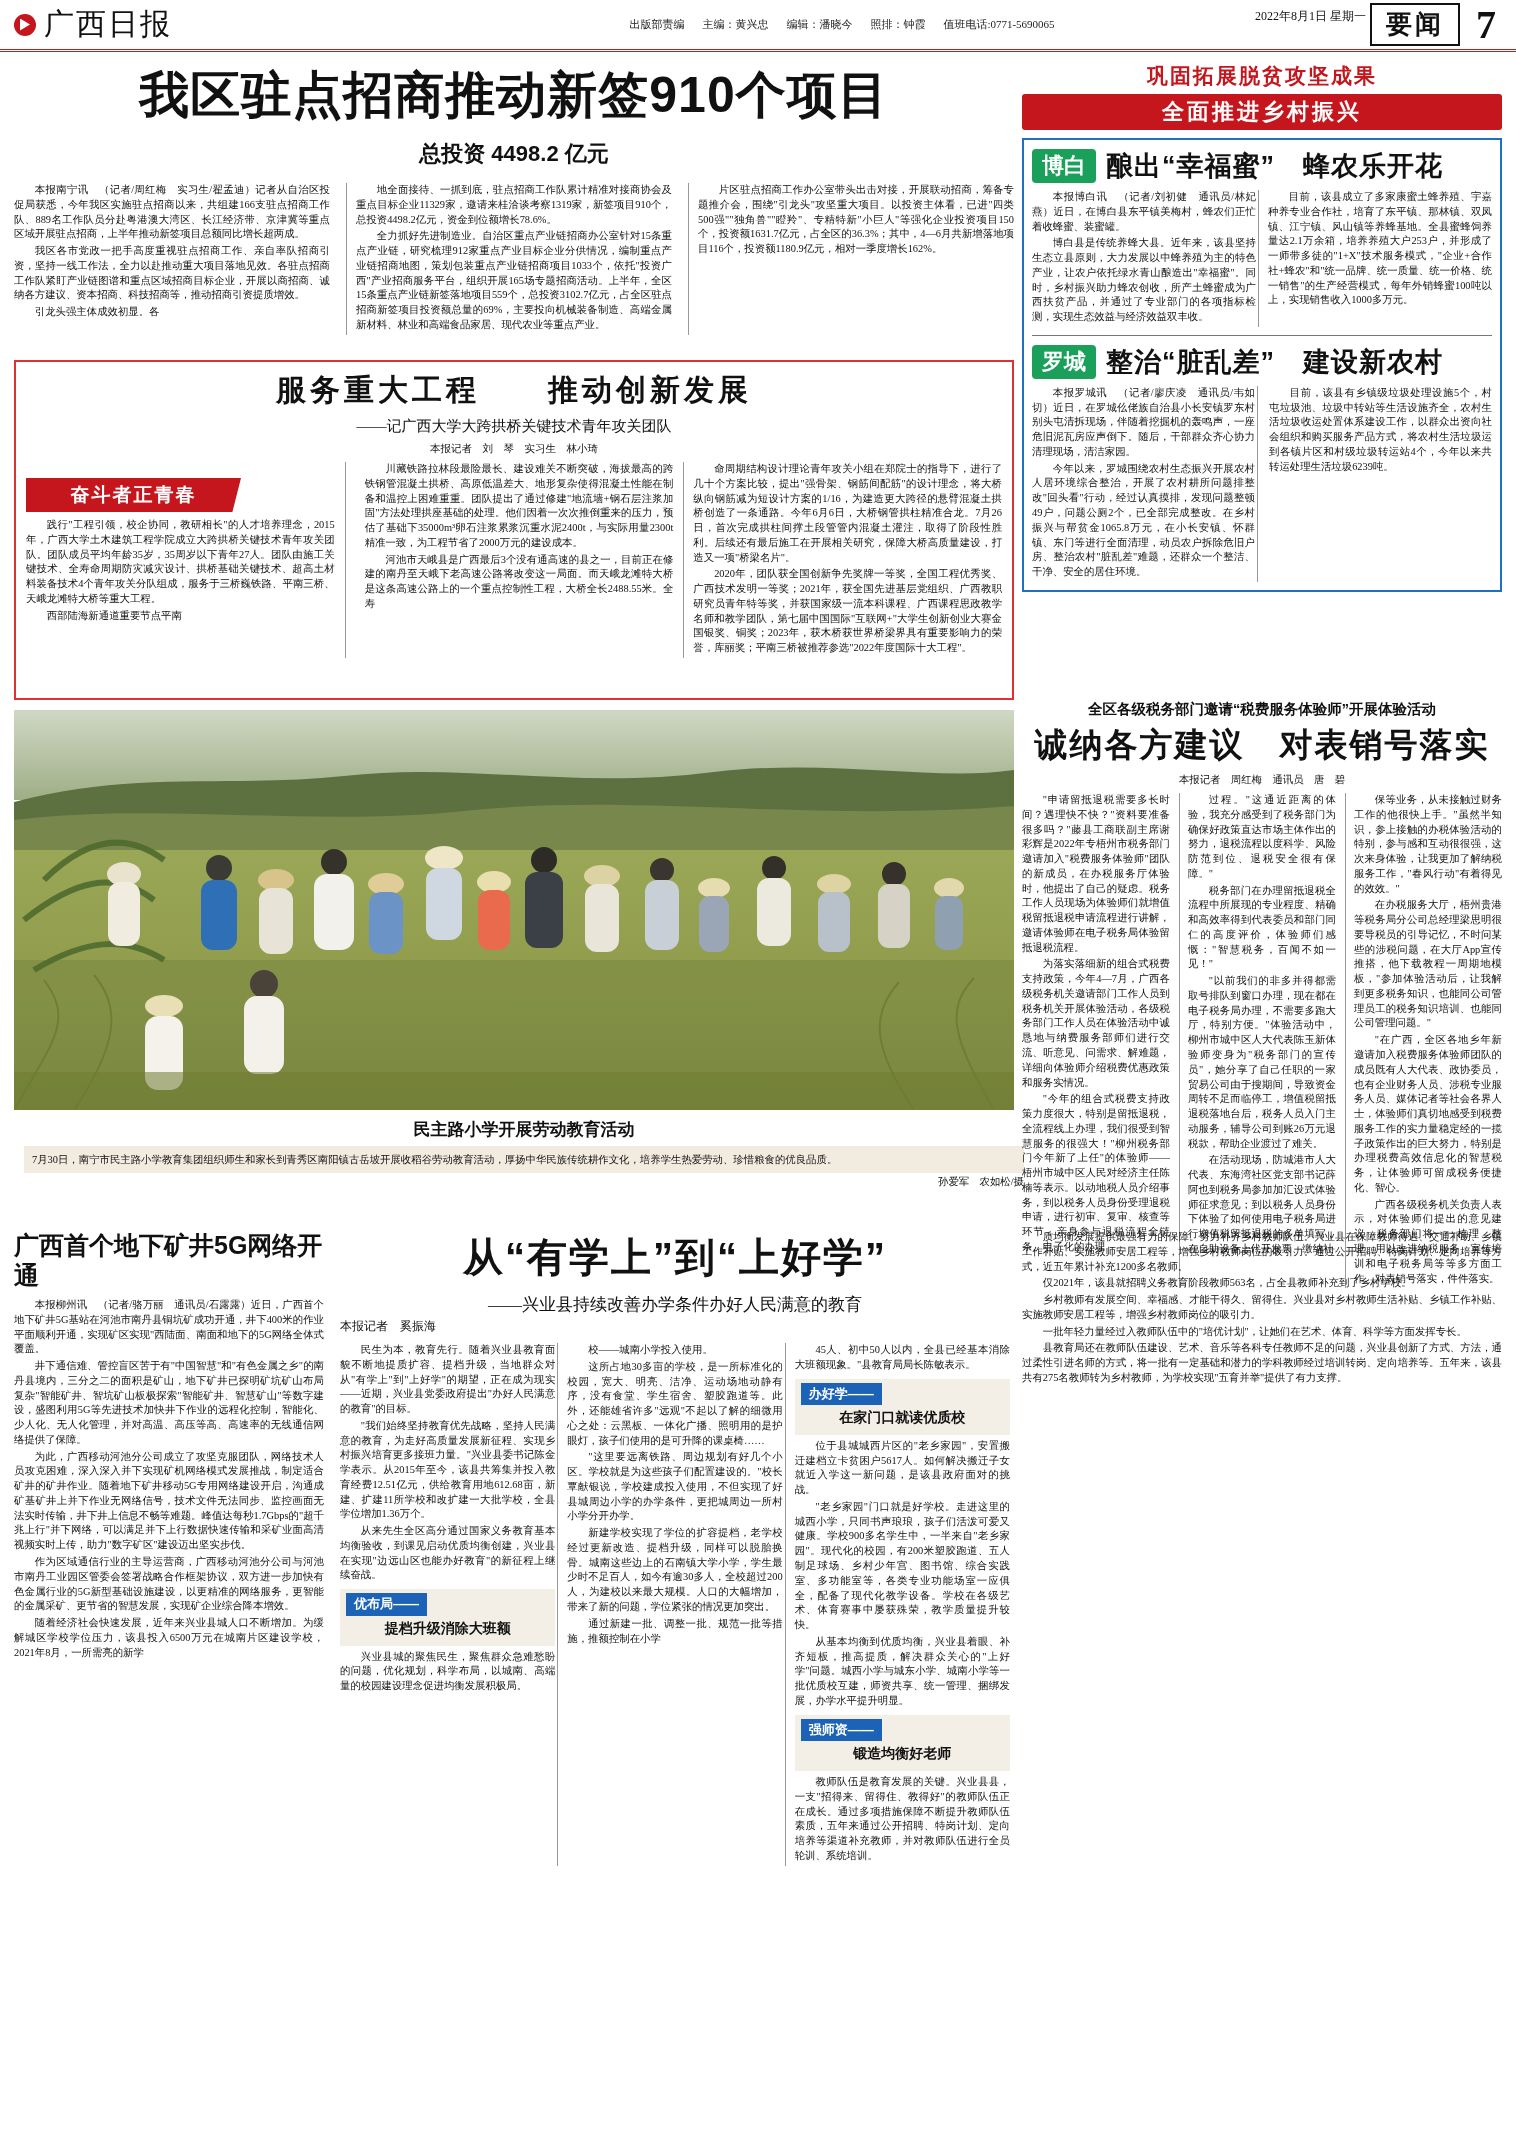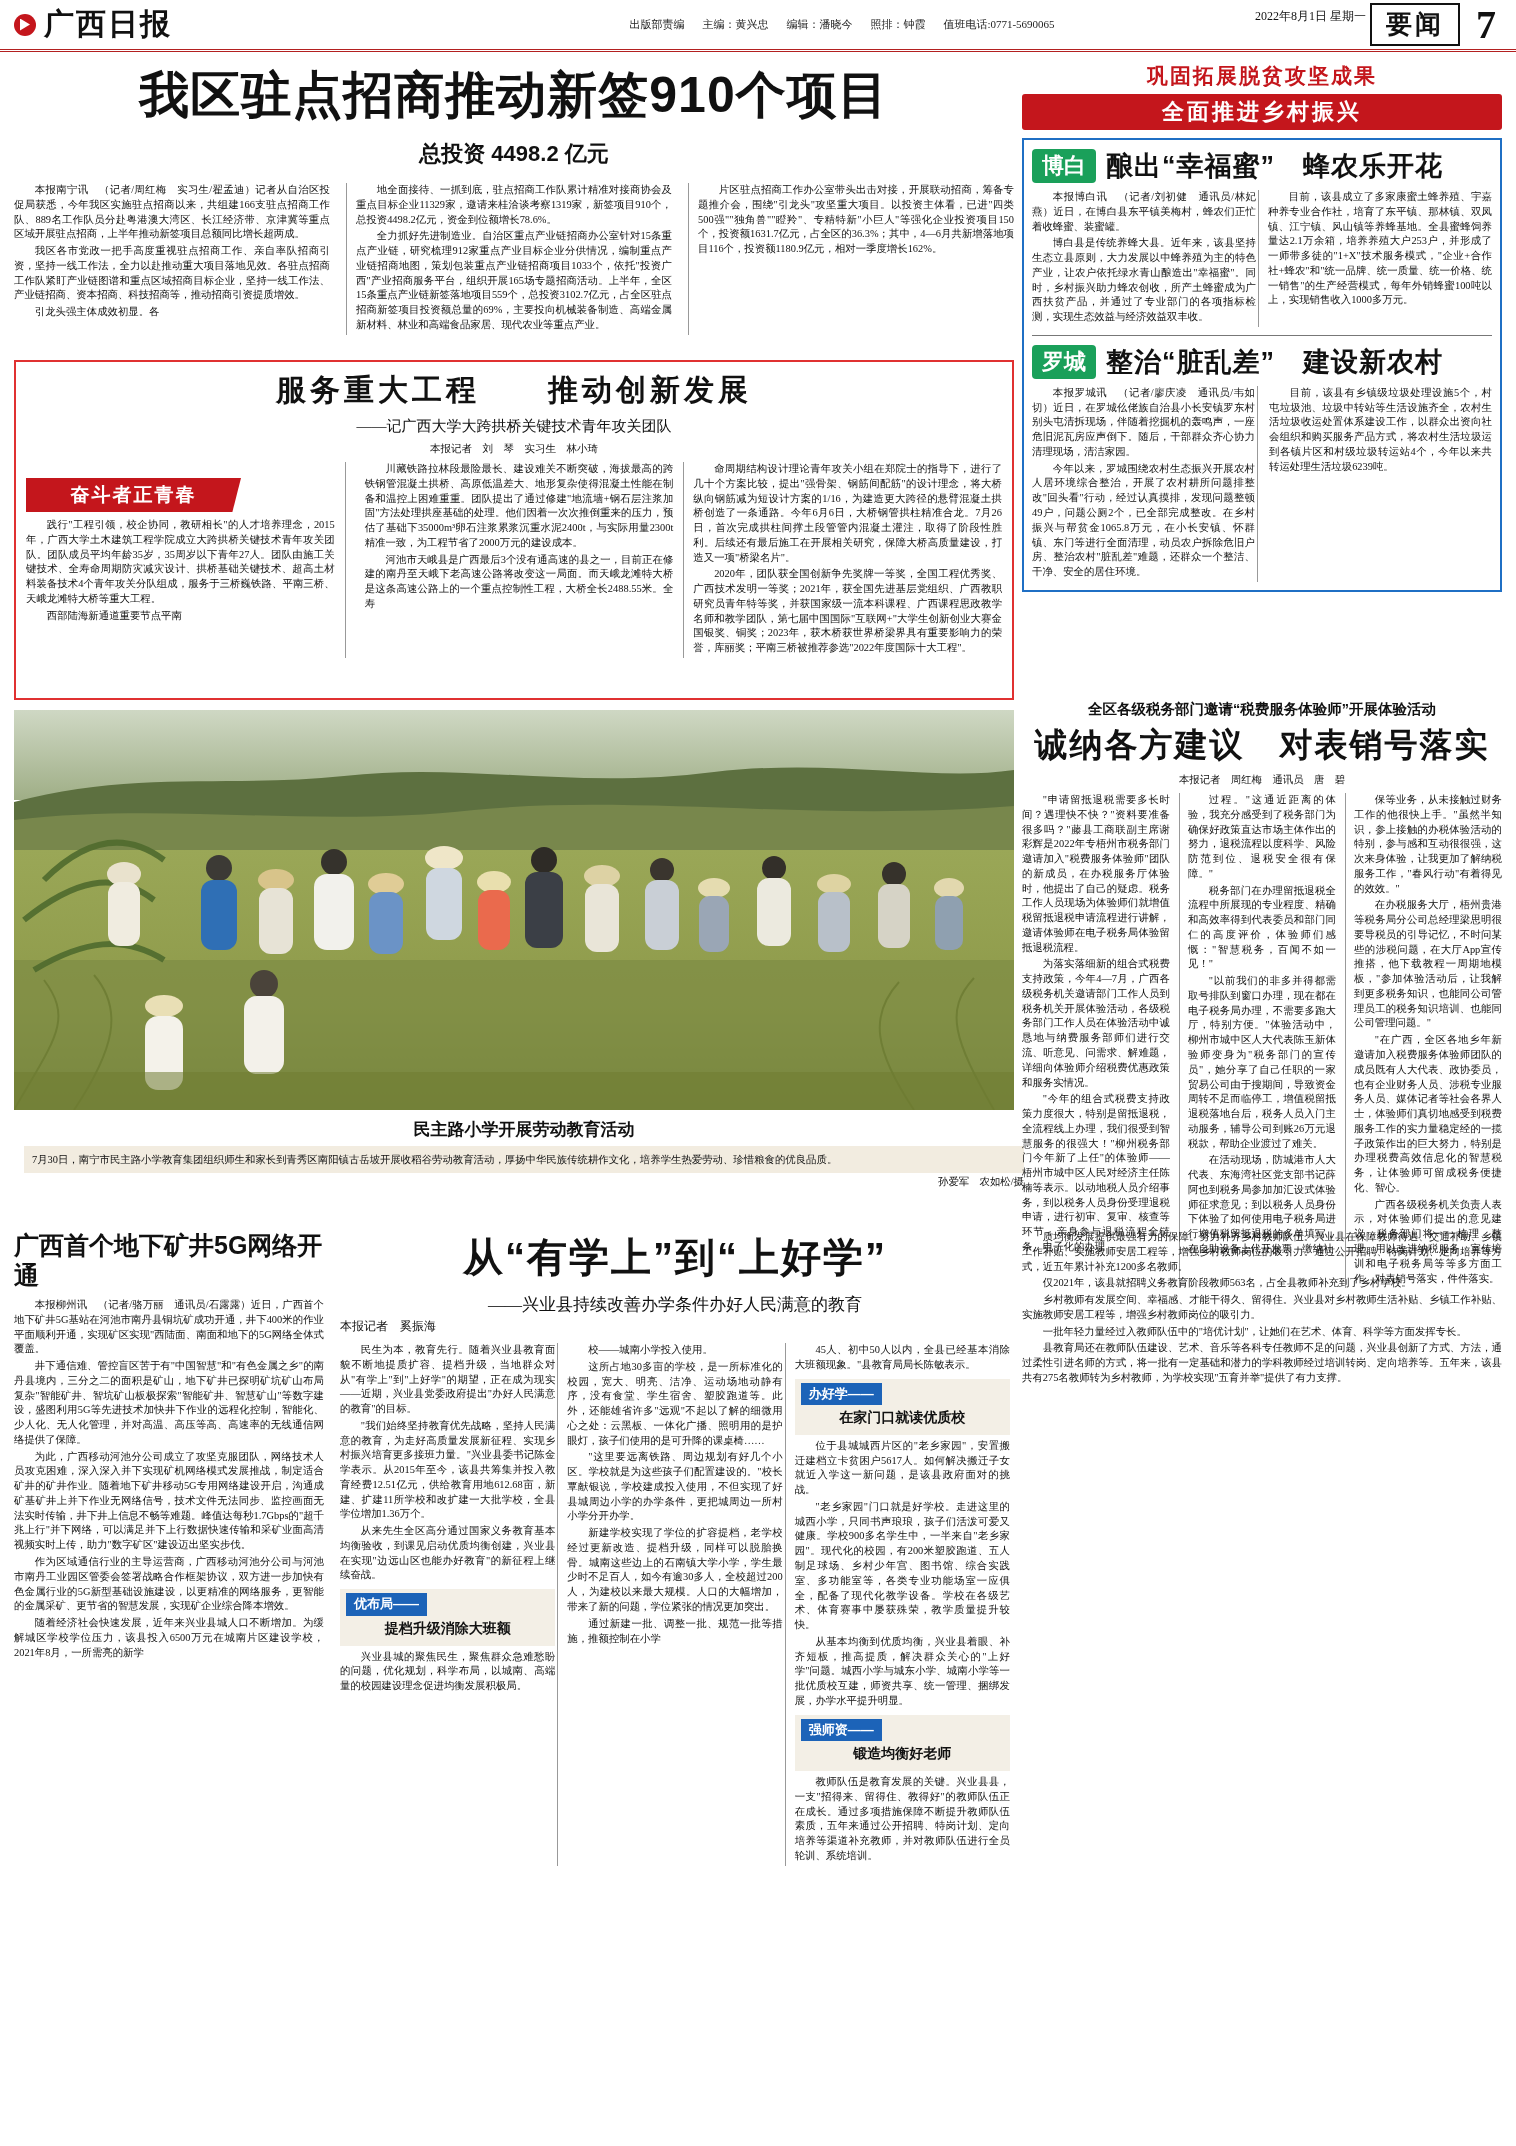--- a/index.html
+++ b/index.html
@@ -4,21 +4,21 @@
 <style>
   html,body{margin:0;padding:0;background:#fff;}
   body{width:1516px;height:2146px;font-family:"Liberation Serif",serif;color:#111;position:relative;overflow:hidden;}
   .page{width:1516px;height:2146px;position:relative;padding:0;box-sizing:border-box;}
 
   
   .masthead{height:52px;border-bottom:3px double #b32020;display:flex;align-items:center;padding:0 14px;box-sizing:border-box;}
   .logo-wrap{display:flex;align-items:center;gap:8px;width:300px;}
   .logo-dot{width:22px;height:22px;border-radius:50%;background:#c4161c;position:relative;flex:none;}
   .logo-dot:after{content:"";position:absolute;left:6px;top:5px;width:10px;height:12px;background:#fff;clip-path:polygon(0 0,100% 50%,0 100%);}
-  .logo-text{font-family:"Liberation Serif",serif;font-weight:bold;font-size:30px;letter-spacing:2px;color:#111;}
+  .logo-text{font-family:"Liberation Serif",serif;font-weight:normal;font-size:30px;letter-spacing:2px;color:#111;}
   .mast-mid{flex:1;display:flex;flex-direction:column;align-items:center;justify-content:center;font-size:11px;color:#222;line-height:1.5;}
   .mast-mid .r2{display:flex;gap:18px;font-size:11px;}
   .mast-right{display:flex;align-items:center;gap:10px;}
   .mast-sec{border:2px solid #111;padding:2px 14px;font-size:26px;font-weight:bold;letter-spacing:3px;}
   .mast-num{font-size:40px;font-weight:bold;padding-left:6px;padding-right:6px;}
   .mast-date{position:absolute;right:150px;top:8px;font-size:12px;}
 
   
   .col-rule{border-left:1px solid #999;}
   .txt{font-size:10.4px;line-height:1.42;text-align:justify;color:#111;}
@@ -110,21 +110,21 @@
     </div>
     <div class="mast-date">2022年8月1日 星期一</div>
   </div>
 
   <div class="lead">
     <div class="lead-title">我区驻点招商推动新签910个项目</div>
     <div class="lead-sub">总投资 4498.2 亿元</div>
     <div class="lead-cols">
       <div class="c txt">
         <p><span class="byline">本报南宁讯　（记者/周红梅　实习生/翟孟迪）</span><span>记者从自治区投促局获悉，今年我区实施驻点招商以来，共组建166支驻点招商工作队、889名工作队员分赴粤港澳大湾区、长江经济带、京津冀等重点区域开展驻点招商，上半年推动新签项目总额同比增长超两成。</span></p>
-        <p>我区各市党政一把手高度重视驻点招商工作、亲自率队招商引资，坚持一线工作法，全力以赴推动重大项目落地见效。各驻点招商工作队紧盯产业链图谱和重点区域招商目标企业，坚持一线工作法、产业链招商、资本招商、科技招商等，推动招商引资提质增效。</p>
+        <p>我区各市党政一把手高度重视驻点招商工作、亲自率队招商引资，坚持一线工作法，全力以赴推动重大项目落地见效。各驻点招商工作队紧盯产业链图谱和重点区域招商目标企业，开展以商招商、诚纳各方建议、资本招商、科技招商等，推动招商引资提质增效。</p>
         <p>引龙头强主体成效初显。各</p>
       </div>
       <div class="c txt col-rule" style="padding-left:9px">
         <p>地全面接待、一抓到底，驻点招商工作队累计精准对接商协会及重点目标企业11329家，邀请来桂洽谈考察1319家，新签项目910个，总投资4498.2亿元，资金到位额增长78.6%。</p>
         <p>全力抓好先进制造业。自治区重点产业链招商办公室针对15条重点产业链，研究梳理912家重点产业目标企业分供情况，编制重点产业链招商地图，策划包装重点产业链招商项目1033个，依托"投资广西"产业招商服务平台，组织开展165场专题招商活动。上半年，全区15条重点产业链新签落地项目559个，总投资3102.7亿元，占全区驻点招商新签项目投资额总量的69%，主要投向机械装备制造、高端金属新材料、林业和高端食品家居、现代农业等重点产业。</p>
       </div>
       <div class="c txt col-rule" style="padding-left:9px">
         <p>片区驻点招商工作办公室带头出击对接，开展联动招商，筹备专题推介会，围绕"引龙头"攻坚重大项目。以投资主体看，已进"四类500强""独角兽""瞪羚"、专精特新"小巨人"等强化企业投资项目150个，投资额1631.7亿元，占全区的36.3%；其中，4—6月共新增落地项目116个，投资额1180.9亿元，相对一季度增长162%。</p>
       </div>
     </div>

